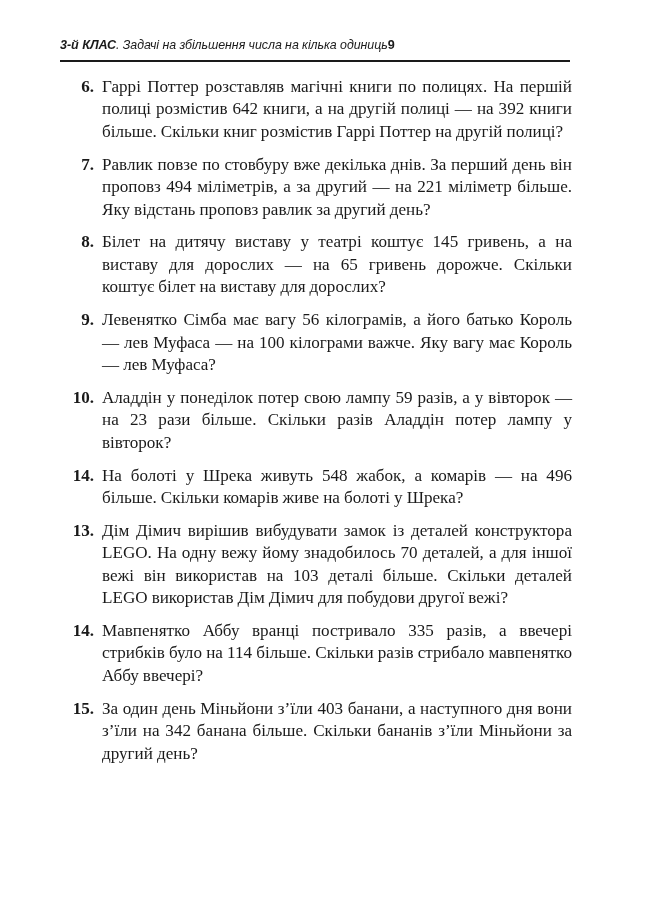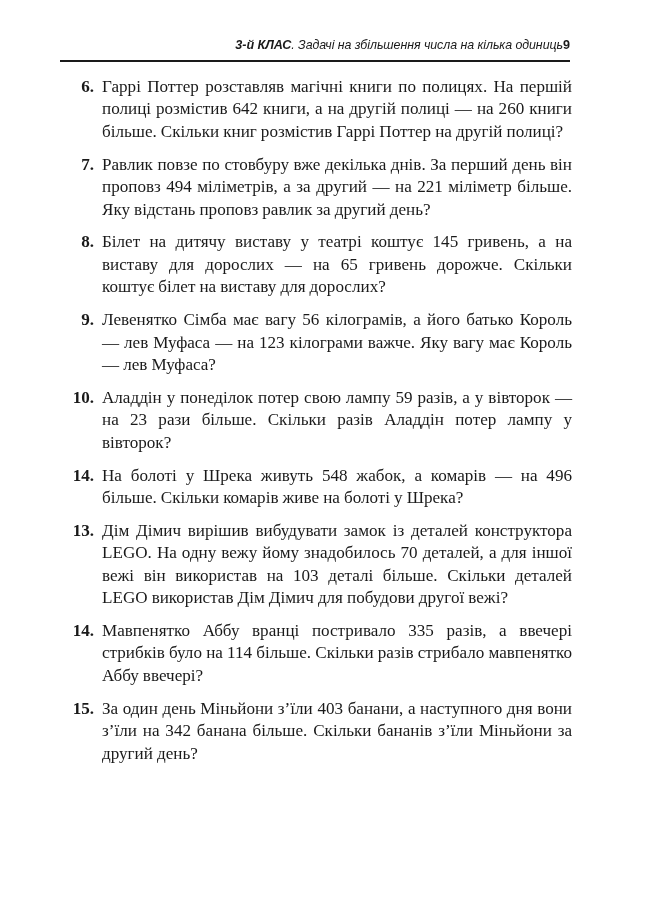--- a/index.html
+++ b/index.html
@@ -24,21 +24,21 @@
   }
 
   
   .header {
     position: absolute;
     left: 60px;
     top: 38px;
     width: 510px;
     display: flex;
     align-items: baseline;
-    justify-content: flex-end;
+    justify-content: flex-start;
     font-family: "Liberation Sans", "DejaVu Sans", sans-serif;
   }
   .header-text {
     font-size: 12.4px;
     letter-spacing: -0.05px;
     white-space: nowrap;
   }
   .header-class {
     font-weight: bold;
     font-style: italic;
@@ -107,36 +107,36 @@
     <div class="header-text"><span class="header-class">3-й КЛАС</span><span class="header-subject">.</span><span class="header-subject"> Задачі на збільшення числа на кілька одиниць</span></div>
     <div class="header-page">9</div>
   </div>
 
   <div class="header-rule"></div>
 
   <div class="problems">
 
     <div class="problem">
       <div class="problem-number">6.</div>
-      <div class="problem-text">Гаррі Поттер розставляв магічні книги по полицях. На першій полиці розмістив 642 книги, а на другій по­лиці — на 260 книги більше. Скільки книг розмістив Гаррі Поттер на другій полиці?</div>
+      <div class="problem-text">Гаррі Поттер розставляв магічні книги по полицях. На першій полиці розмістив 642 книги, а на другій по­лиці — на 392 книги більше. Скільки книг розмістив Гаррі Поттер на другій полиці?</div>
     </div>
 
     <div class="problem">
       <div class="problem-number">7.</div>
       <div class="problem-text">Равлик повзе по стовбуру вже декілька днів. За пер­ший день він проповз 494 міліметрів, а за другий — на 221 міліметр більше. Яку відстань проповз равлик за другий день?</div>
     </div>
 
     <div class="problem">
       <div class="problem-number">8.</div>
       <div class="problem-text">Білет на дитячу виставу у театрі коштує 145 гривень, а на виставу для дорослих — на 65 гривень дорожче. Скільки коштує білет на виставу для дорослих?</div>
     </div>
 
     <div class="problem">
       <div class="problem-number">9.</div>
-      <div class="problem-text">Левенятко Сімба має вагу 56 кілограмів, а його батько Король — лев Муфаса — на 123 кілограми важче. Яку вагу має Король — лев Муфаса?</div>
+      <div class="problem-text">Левенятко Сімба має вагу 56 кілограмів, а його батько Король — лев Муфаса — на 100 кілограми важче. Яку вагу має Король — лев Муфаса?</div>
     </div>
 
     <div class="problem">
       <div class="problem-number">10.</div>
       <div class="problem-text">Аладдін у понеділок потер свою лампу 59 разів, а у ві­второк — на 23 рази більше. Скільки разів Аладдін потер лампу у вівторок?</div>
     </div>
 
     <div class="problem">
       <div class="problem-number">14.</div>
       <div class="problem-text">На болоті у Шрека живуть 548 жабок, а комарів — на 496 більше. Скільки комарів живе на болоті у Шрека?</div>

